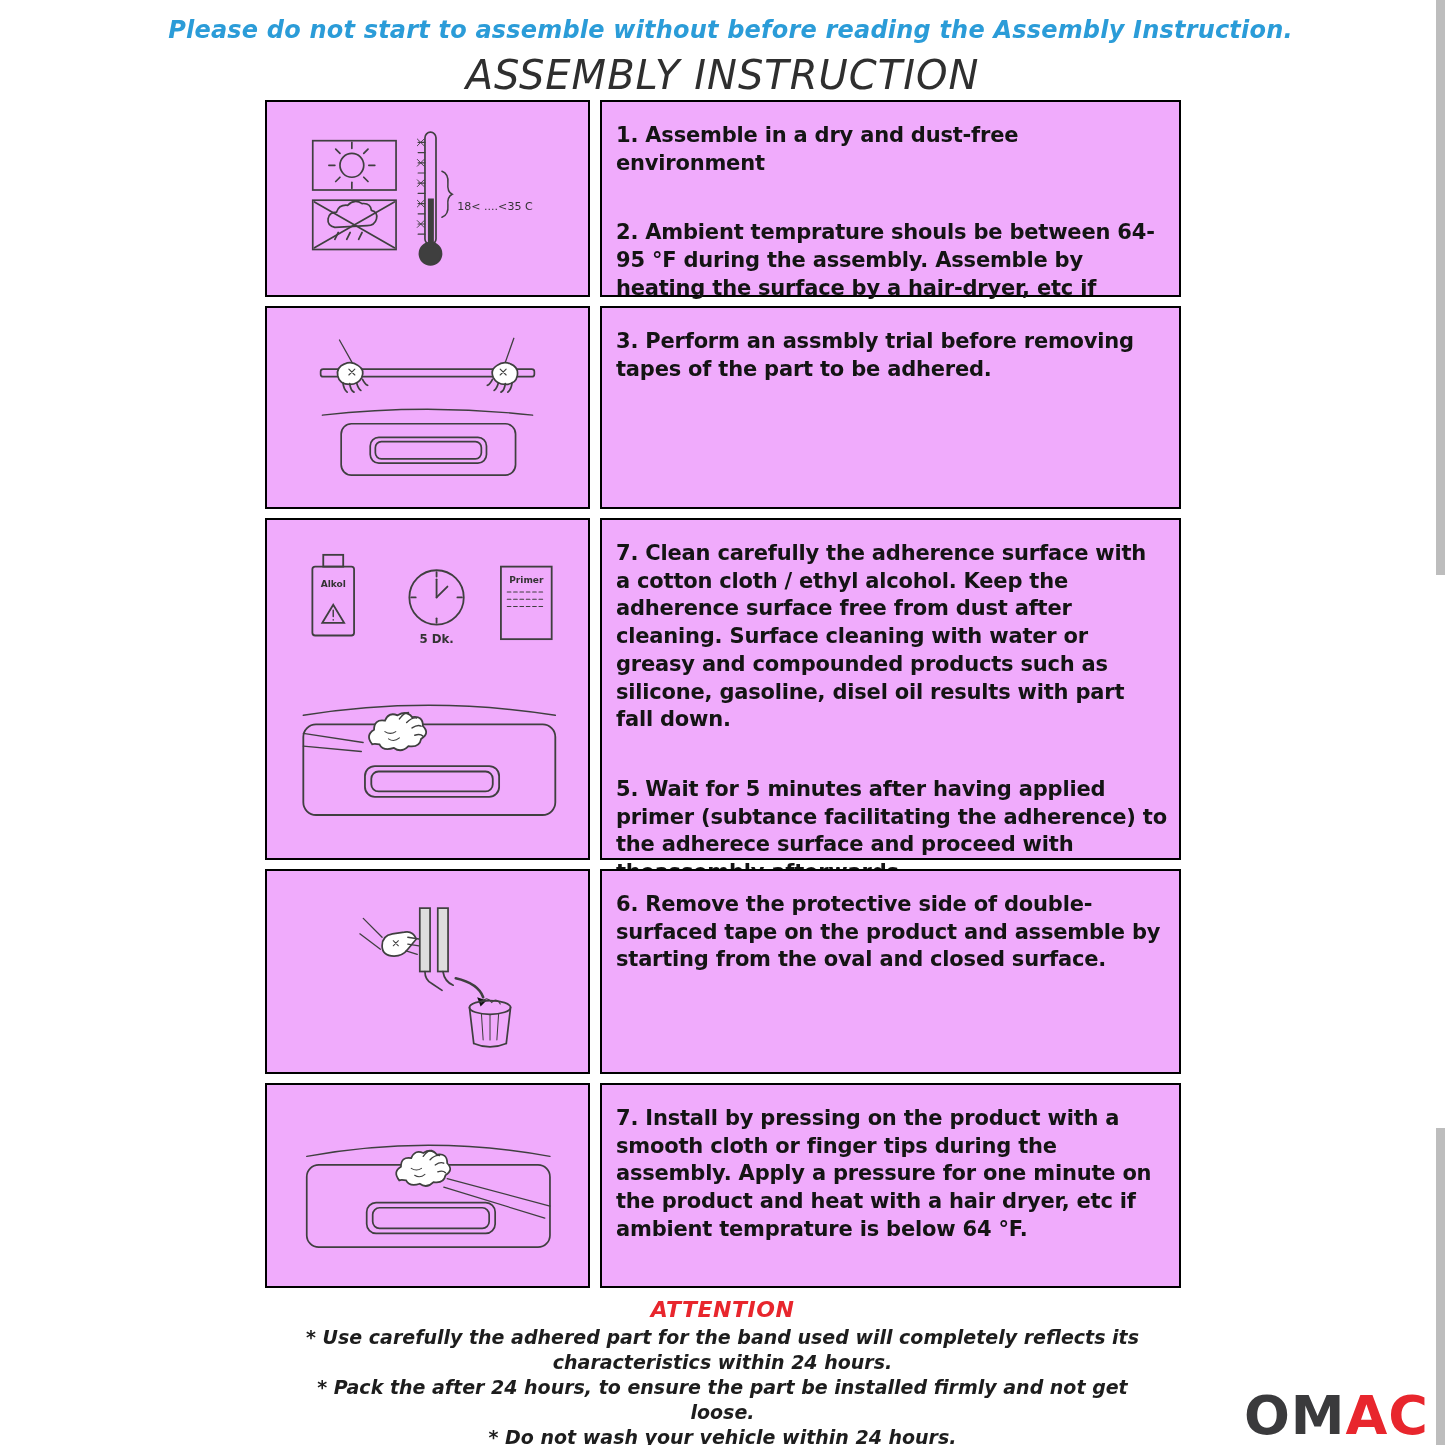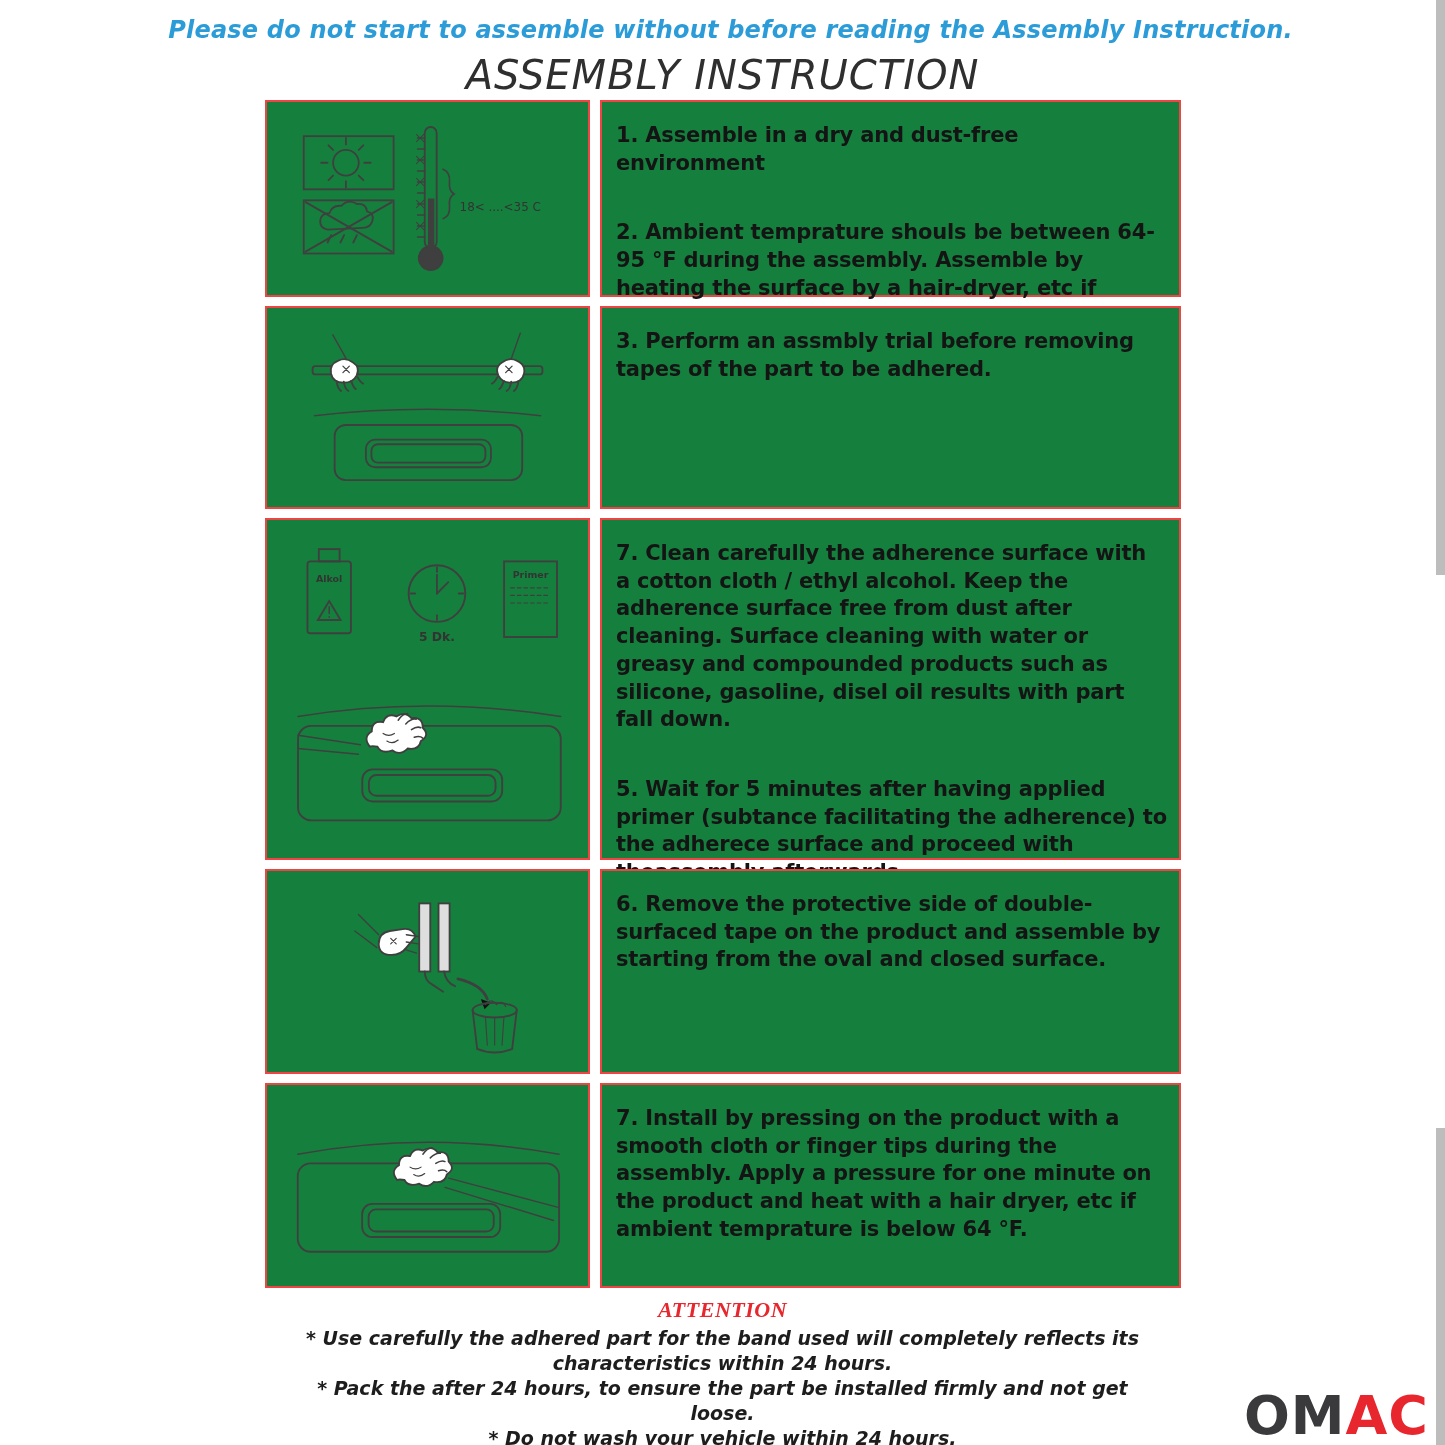--- a/index.html
+++ b/index.html
@@ -29,36 +29,36 @@
     font-size: 40px; letter-spacing: 1px;
   }
 
   .grid {
     position: absolute; top: 100px; left: 265px; width: 916px;
     display: grid;
     grid-template-columns: 325px 581px;
     grid-template-rows: 197px 203px 342px 205px 205px;
     gap: 9px 10px;
   }
-  .cell { border: 2px solid #ef4444; background: #15803d; }
-  .img-cell { padding: 14px; display: flex; align-items: center; justify-content: flex-end; }
+  .cell { border: 2px solid #000000; background: #f0abfc; }
+  .img-cell { padding: 20px; display: flex; align-items: center; justify-content: flex-end; }
   .img-cell svg { width: 100%; height: 100%; display: block; }
   .txt-cell {
     padding: 20px 12px 14px 14px;
     font-size: 21px; font-weight: 600; letter-spacing: -0.2px;
     line-height: 1.32; color: #141414;
   }
   .txt-cell p { margin: 0; }
   .txt-cell p + p { margin-top: 42px; }
   .center-v { display: flex; flex-direction: column; justify-content: flex-start; }
 
   .attention { position: absolute; top: 1297px; left: 0; width: 100%; text-align: center; }
   .attention-heading {
     color: #e8262d; font-weight: bold; font-style: italic;
-    font-size: 22px; letter-spacing: 0.5px; margin-bottom: 3px; font-family: Liberation Serif, serif;
+    font-size: 22px; letter-spacing: 0.5px; margin-bottom: 3px;
   }
   .attention-bullet {
     color: #1d1d1d; font-weight: bold; font-style: italic;
     font-size: 19px; line-height: 1.32;
     max-width: 860px; margin: 0 auto;
   }
 
   .logo {
     position: absolute; right: 16px; bottom: 2px;
     font-size: 54px; font-weight: 800; letter-spacing: 1px;

